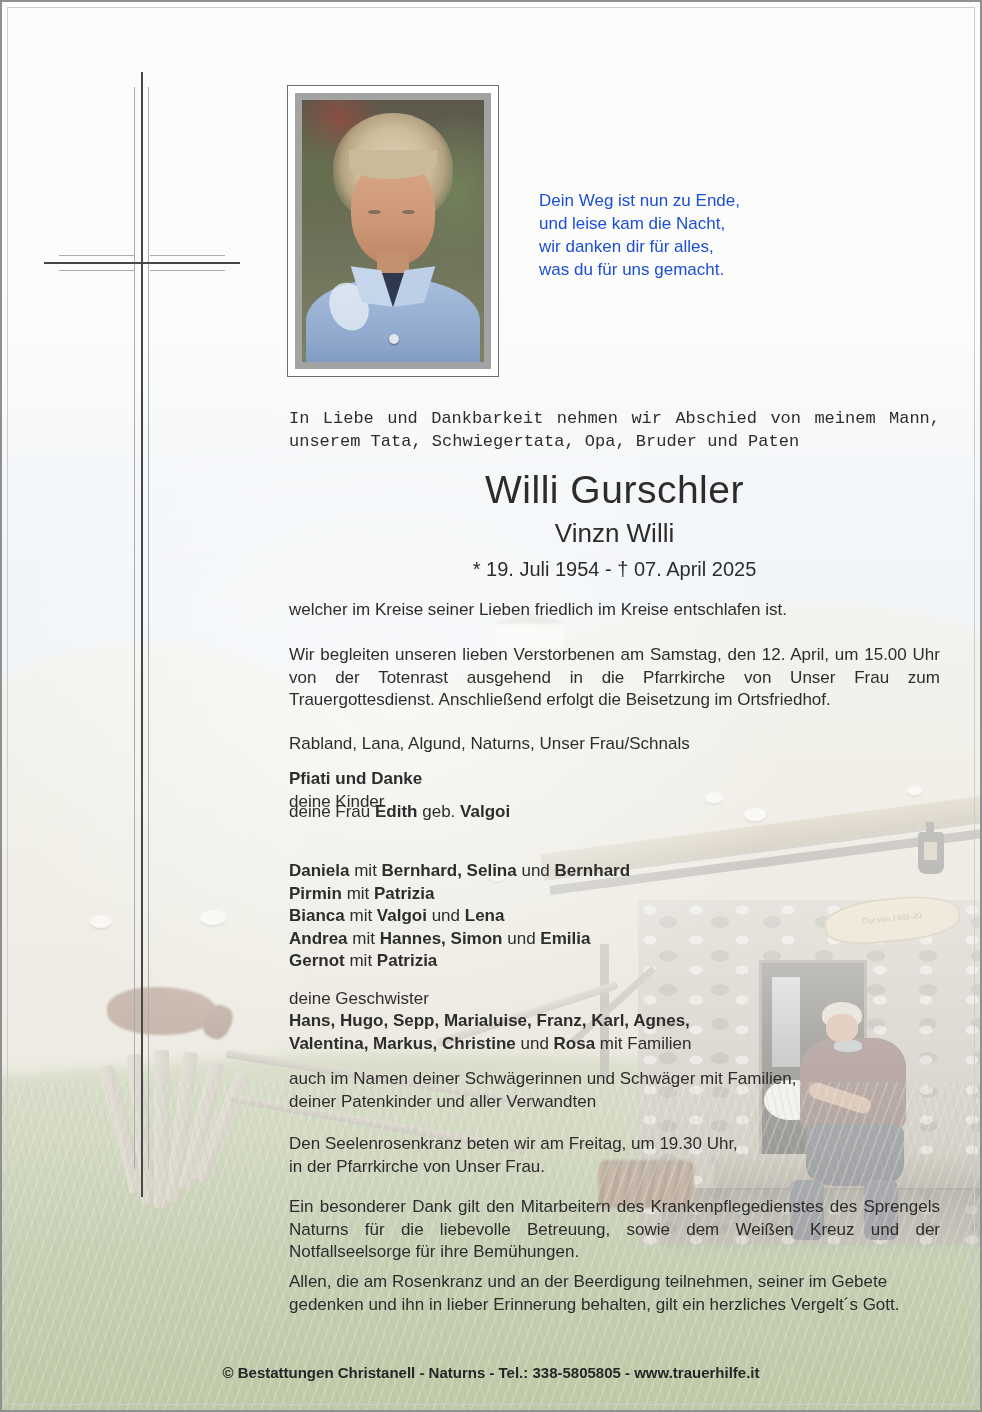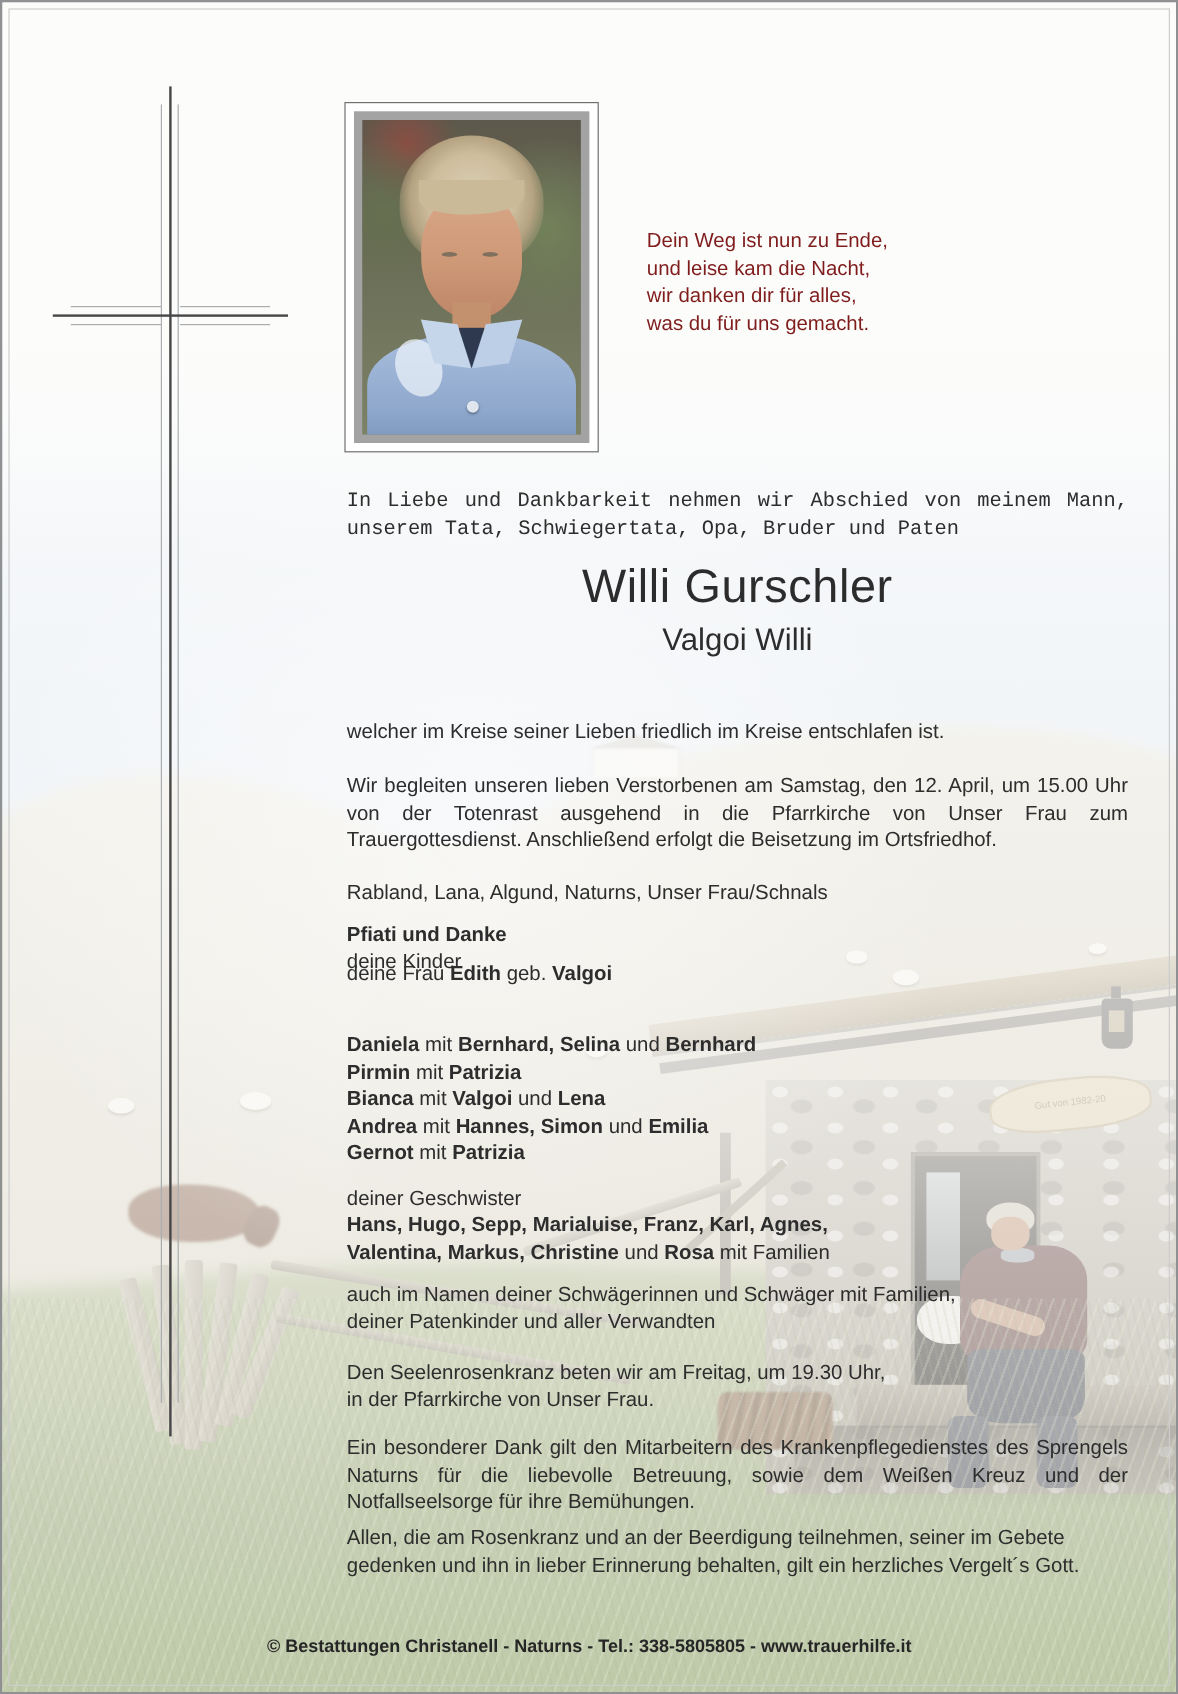--- a/index.html
+++ b/index.html
@@ -120,21 +120,21 @@
      background:linear-gradient(180deg,#a8bedd 0%, #8fa8cc 70%, #7e98bf 100%); border-radius:48% 48% 0 0;}
   .shirt:before{content:""; position:absolute; left:14%; top:4%; width:22%; height:55%;
      background:rgba(235,242,250,.75); border-radius:50%; transform:rotate(-20deg);}
   .collarL{position:absolute; left:30%; top:64%; width:16%; height:14%; background:#c5d5ea; transform:skewX(24deg) rotate(8deg);}
   .collarR{position:absolute; left:54%; top:64%; width:16%; height:14%; background:#bccfe7; transform:skewX(-24deg) rotate(-8deg);}
   .vneck{position:absolute; left:44%; top:66%; width:12%; height:13%; background:#2e3950;
      clip-path:polygon(0 0,100% 0,50% 100%);}
   .button{position:absolute; left:48%; bottom:7%; width:10px; height:10px; background:#dfe6ee; border-radius:50%; box-shadow:0 1px 2px rgba(40,50,70,.6);}
 
   
-  .poem{position:absolute; left:537px; top:187px; z-index:4; font-size:17px; line-height:23px; color:#7f1d1d;}
+  .poem{position:absolute; left:537px; top:187px; z-index:4; font-size:17px; line-height:23px; color:#1d4ed8;}
   .blk{position:absolute; left:287px; width:651px; z-index:4; font-size:17px; line-height:22.5px;}
   .just{text-align:justify;}
   .center{text-align:center;}
   b{font-weight:700;}
   .name{top:466px; font-size:39px; line-height:44px; color:#2c2c2c; letter-spacing:.5px; font-weight:400;}
   .nick{top:516px; font-size:26px; line-height:30px;}
   .dates{top:555px; font-size:20px; line-height:24px;}
   .footer{position:absolute; left:0; right:0; top:1362px; z-index:4; text-align:center;
      font-size:15px; font-weight:700; color:#262626;}
 </style>
@@ -226,29 +226,30 @@
         <div class="vneck"></div>
         <div class="button"></div>
       </div>
     </div>
   </div>
 
   <div class="poem">Dein Weg ist nun zu Ende,<br>und leise kam die Nacht,<br>wir danken dir für alles,<br>was du für uns gemacht.</div>
 
   <div class="blk just" style="top:406px;font-family:Liberation Mono, monospace;">In Liebe und Dankbarkeit nehmen wir Abschied von meinem Mann, unserem Tata, Schwiegertata, Opa, Bruder und Paten</div>
   <div class="blk center name">Willi Gurschler</div>
-  <div class="blk center nick">Valgoi Willi</div>
+  <div class="blk center nick">Vinzn Willi</div>
+  <div class="blk center dates">* 19. Juli 1954 - † 07. April 2025</div>
   <div class="blk" style="top:597px;">welcher im Kreise seiner Lieben friedlich im Kreise entschlafen ist.</div>
   <div class="blk just" style="top:642px;">Wir begleiten unseren lieben Verstorbenen am Samstag, den 12. April, um 15.00 Uhr von der Totenrast ausgehend in die Pfarrkirche von Unser Frau zum Trauergottesdienst. Anschließend erfolgt die Beisetzung im Ortsfriedhof.</div>
   <div class="blk" style="top:731px;">Rabland, Lana, Algund, Naturns, Unser Frau/Schnals</div>
   <div class="blk" style="top:766px; font-weight:700;">Pfiati und Danke</div>
   <div class="blk" style="top:799px;">deine Frau <b>Edith</b> geb. <b>Valgoi</b></div>
   <div class="blk" style="top:789px;">deine Kinder</div>
   <div class="blk" style="top:858px;"><b>Daniela</b> mit <b>Bernhard, Selina</b> und <b>Bernhard</b><br><b>Pirmin</b> mit <b>Patrizia</b><br><b>Bianca</b> mit <b>Valgoi</b> und <b>Lena</b><br><b>Andrea</b> mit <b>Hannes, Simon</b> und <b>Emilia</b><br><b>Gernot</b> mit <b>Patrizia</b></div>
-  <div class="blk" style="top:986px;">deiner Geschwister</div>
+  <div class="blk" style="top:986px;">deine Geschwister</div>
   <div class="blk" style="top:1066px;">auch im Namen deiner Schwägerinnen und Schwäger mit Familien,<br>deiner Patenkinder und aller Verwandten</div>
   <div class="blk" style="top:1008px;"><b>Hans, Hugo, Sepp, Marialuise, Franz, Karl, Agnes,</b><br><b>Valentina, Markus, Christine</b> und <b>Rosa</b> mit Familien</div>
   <div class="blk" style="top:1131px;">Den Seelenrosenkranz beten wir am Freitag, um 19.30 Uhr,<br>in der Pfarrkirche von Unser Frau.</div>
   <div class="blk just" style="top:1194px;">Ein besonderer Dank gilt den Mitarbeitern des Krankenpflegedienstes des Sprengels Naturns für die liebevolle Betreuung, sowie dem Weißen Kreuz und der Notfallseelsorge für ihre Bemühungen.</div>
   <div class="blk" style="top:1269px;">Allen, die am Rosenkranz und an der Beerdigung teilnehmen, seiner im Gebete gedenken und ihn in lieber Erinnerung behalten, gilt ein herzliches Vergelt´s Gott.</div>
 
   <div class="footer">© Bestattungen Christanell - Naturns - Tel.: 338-5805805 - www.trauerhilfe.it</div>
 
   <div class="inner-frame"></div>
 </div>

